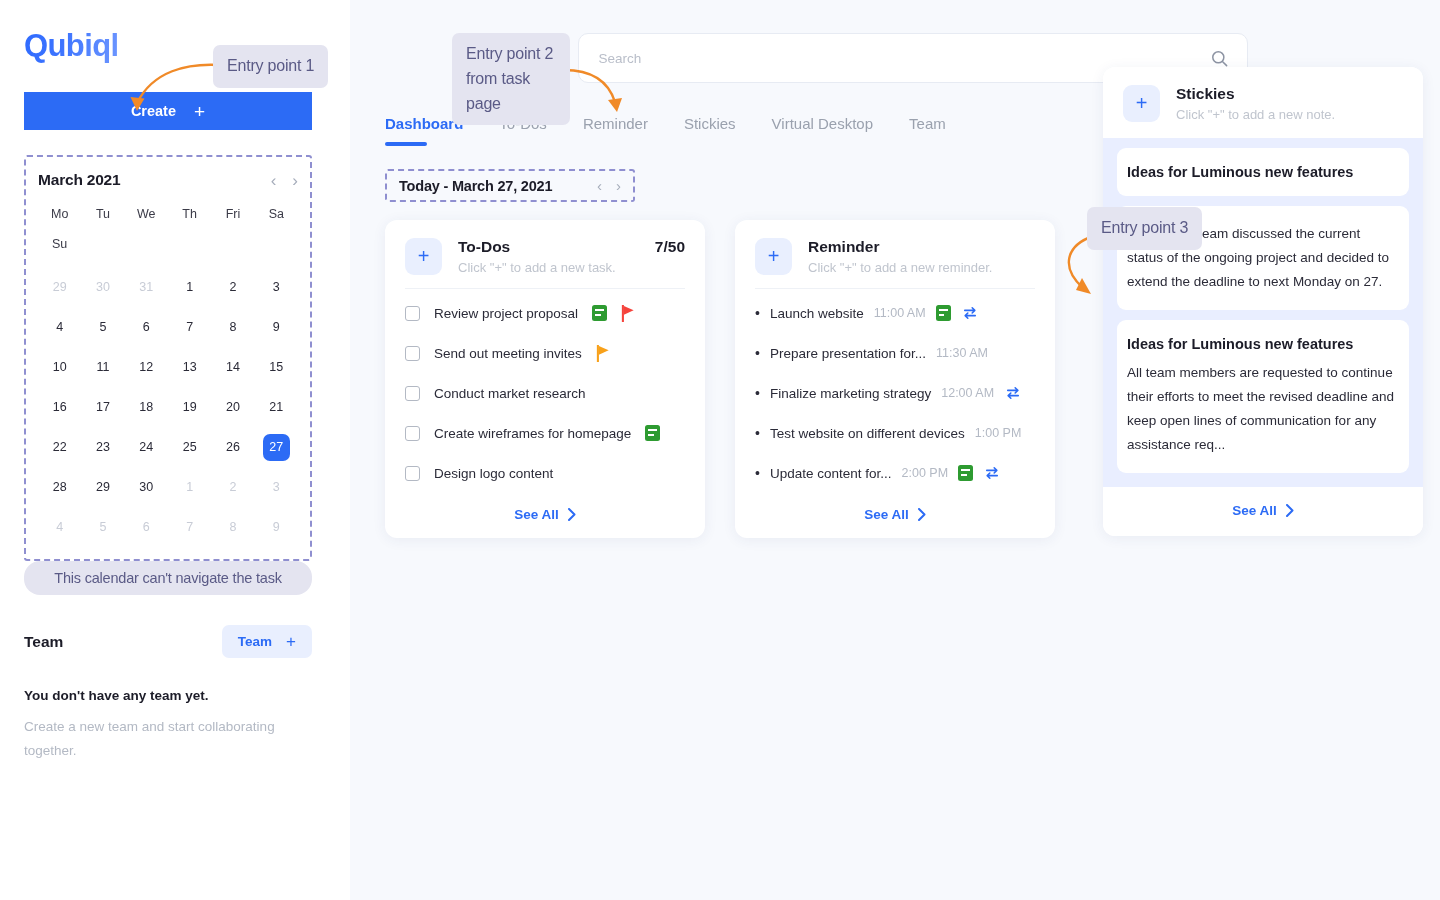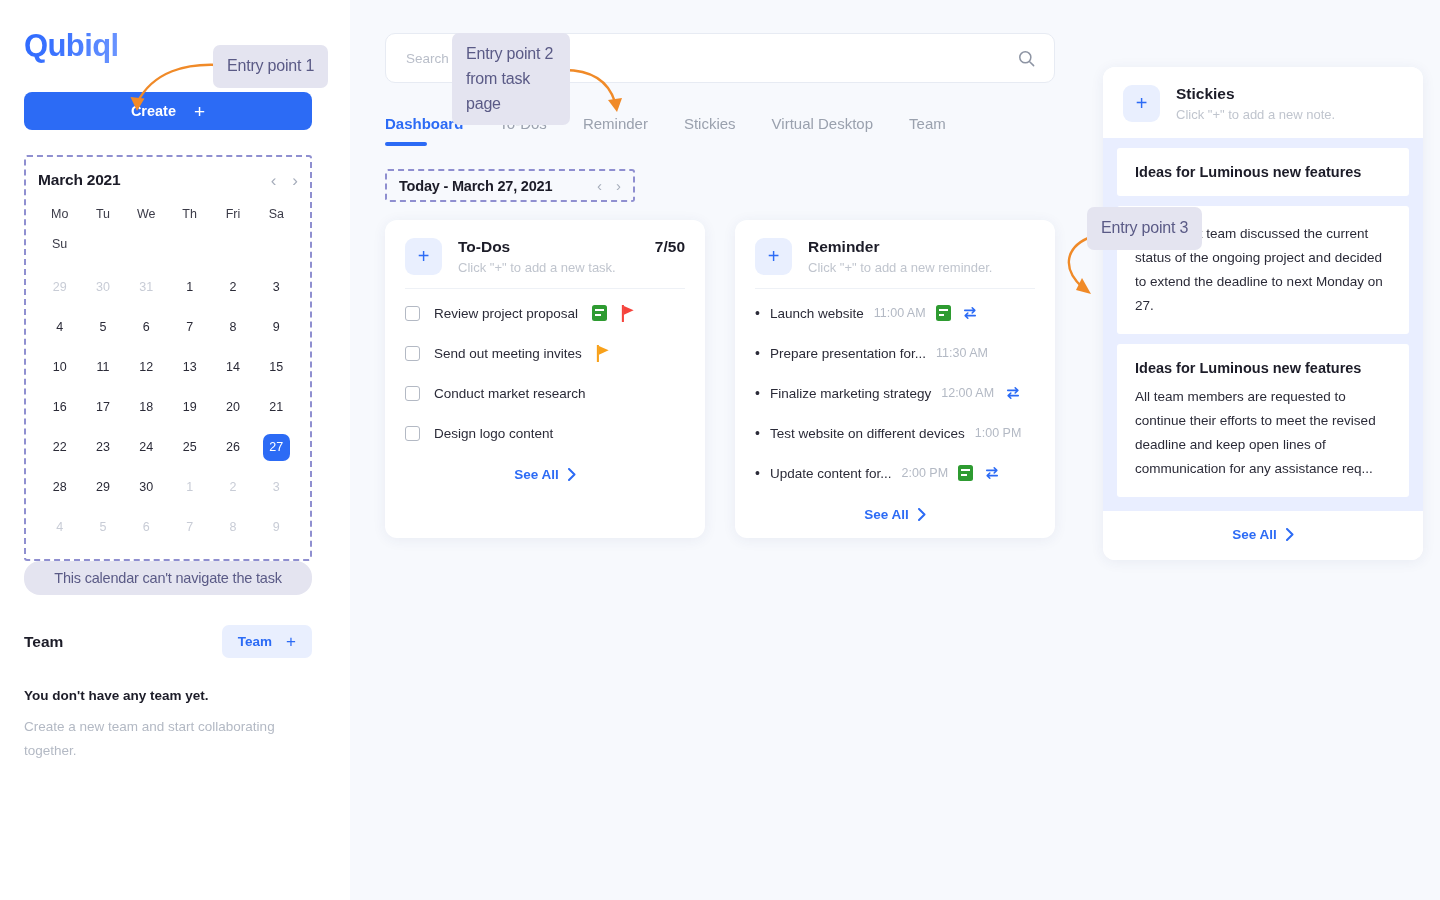--- a/index.html
+++ b/index.html
@@ -19,21 +19,21 @@
   .logo {
     margin-top: 28px; font-size: 31px; font-weight: 700;
     letter-spacing: -0.6px;
     background: linear-gradient(100deg, #2f6bff 0%, #3d74ff 40%, #6d96ff 100%);
     -webkit-background-clip: text; background-clip: text;
     -webkit-text-fill-color: transparent; color: #3173f6;
     display: inline-block;
   }
   .create-btn {
     margin-top: 28px; width: 288px; height: 38px;
-    background: #2c6bf5; border-radius: 8px; border: none;
+    background: #2c6bf5; border-radius: 0; border: none;
     color: #fff; font-size: 14.5px; font-weight: 700;
     display: flex; align-items: center; justify-content: center;
     gap: 18px; cursor: pointer;
     font-family: "Liberation Sans", sans-serif;
   }
   .create-btn .plus { font-size: 19px; font-weight: 500; line-height: 1; }
 
   
   .cal-wrap { margin-top: 25px; width: 288px; }
   .calendar {
@@ -78,21 +78,21 @@
   }
   .team-btn .plus { font-size: 17px; font-weight: 500; }
   .team-empty-title { margin-top: 30px; font-size: 13.5px; font-weight: 700; color: #1c1c28; }
   .team-empty-sub { margin-top: 12px; font-size: 13.5px; color: #b3b9c4; line-height: 1.75; width: 280px; }
 
   
   .main {
     flex: 1; height: 900px; background: #f7f9fd;
     position: relative; padding: 0 0 0 35px;
   }
-  .topbar { display: flex; align-items: center; padding-top: 33px; }
+  .topbar { display: flex; align-items: center; padding-top: 33px; flex-direction: column; }
   .search-box {
     width: 670px; height: 50px; background: #fff; border: 1px solid #e7ebf3;
     border-radius: 10px; display: flex; align-items: center;
     padding: 0 18px 0 20px; gap: 10px;
   }
   .search-box input {
     flex: 1; border: none; outline: none; font-size: 13.5px;
     color: #2b2b38; font-family: "Liberation Sans", sans-serif; background: transparent;
   }
   .search-box input::placeholder { color: #b9bec9; }
@@ -194,21 +194,21 @@
   .stickies {
     position: absolute; left: 753px; top: 67px; width: 320px;
   }
   .sticky-wrap {
     background: #fff; border-radius: 12px;
     box-shadow: 0 2px 14px rgba(41, 62, 112, 0.07); overflow: hidden;
   }
   .sticky-head { padding: 18px 20px 16px 20px; display: flex; align-items: flex-start; gap: 16px; background:#fff;}
   .sticky-body { background: #e9eeff; padding: 10px 14px 14px 14px; }
   .sticky-card {
-    background: #fff; border-radius: 3px; padding: 16px 18px; margin-top: 10px;
+    background: #fff; border-radius: 9px; padding: 16px 10px; margin-top: 10px;
   }
   .sticky-card:first-child { margin-top: 0; }
   .sticky-title { font-size: 14.5px; font-weight: 700; color: #1c1c28; }
   .sticky-text { font-size: 13.5px; color: #2b2b38; line-height: 1.78; }
   .sticky-title + .sticky-text { margin-top: 9px; }
   .sticky-foot { background: #fff; padding: 16px 0 18px 0; }
 
   
   .ann {
     position: absolute; background: #e4e4f0; color: #5a5a86;
@@ -456,20 +456,25 @@
                 <path d="M1.6 0.6 L1.6 17.4" stroke="#f8a11a" stroke-width="2.2" stroke-linecap="round"></path>
                 <path d="M2.6 1 L13 5.6 L2.6 10.2 Z" fill="#f8a11a"></path>
               </svg>
             </div>
             <div class="todo-row">
               <span class="cbox"></span>
               <span class="todo-label">Conduct market research</span>
             </div>
             <div class="todo-row">
               <span class="cbox"></span>
+              <span class="todo-label">Create wireframes for homepage</span>
+              <span class="icon-note"></span>
+            </div>
+            <div class="todo-row">
+              <span class="cbox"></span>
               <span class="todo-label">Design logo content</span>
             </div>
           </div>
         <div class="see-all">
           <span>See All</span>
           <svg width="8" height="13" viewBox="0 0 8 13" fill="none" stroke="#2c6bf5" stroke-width="2" stroke-linecap="round" stroke-linejoin="round">
               <polyline points="1,1 6.5,6.5 1,12"></polyline>
             </svg>
         </div>
       </section>

